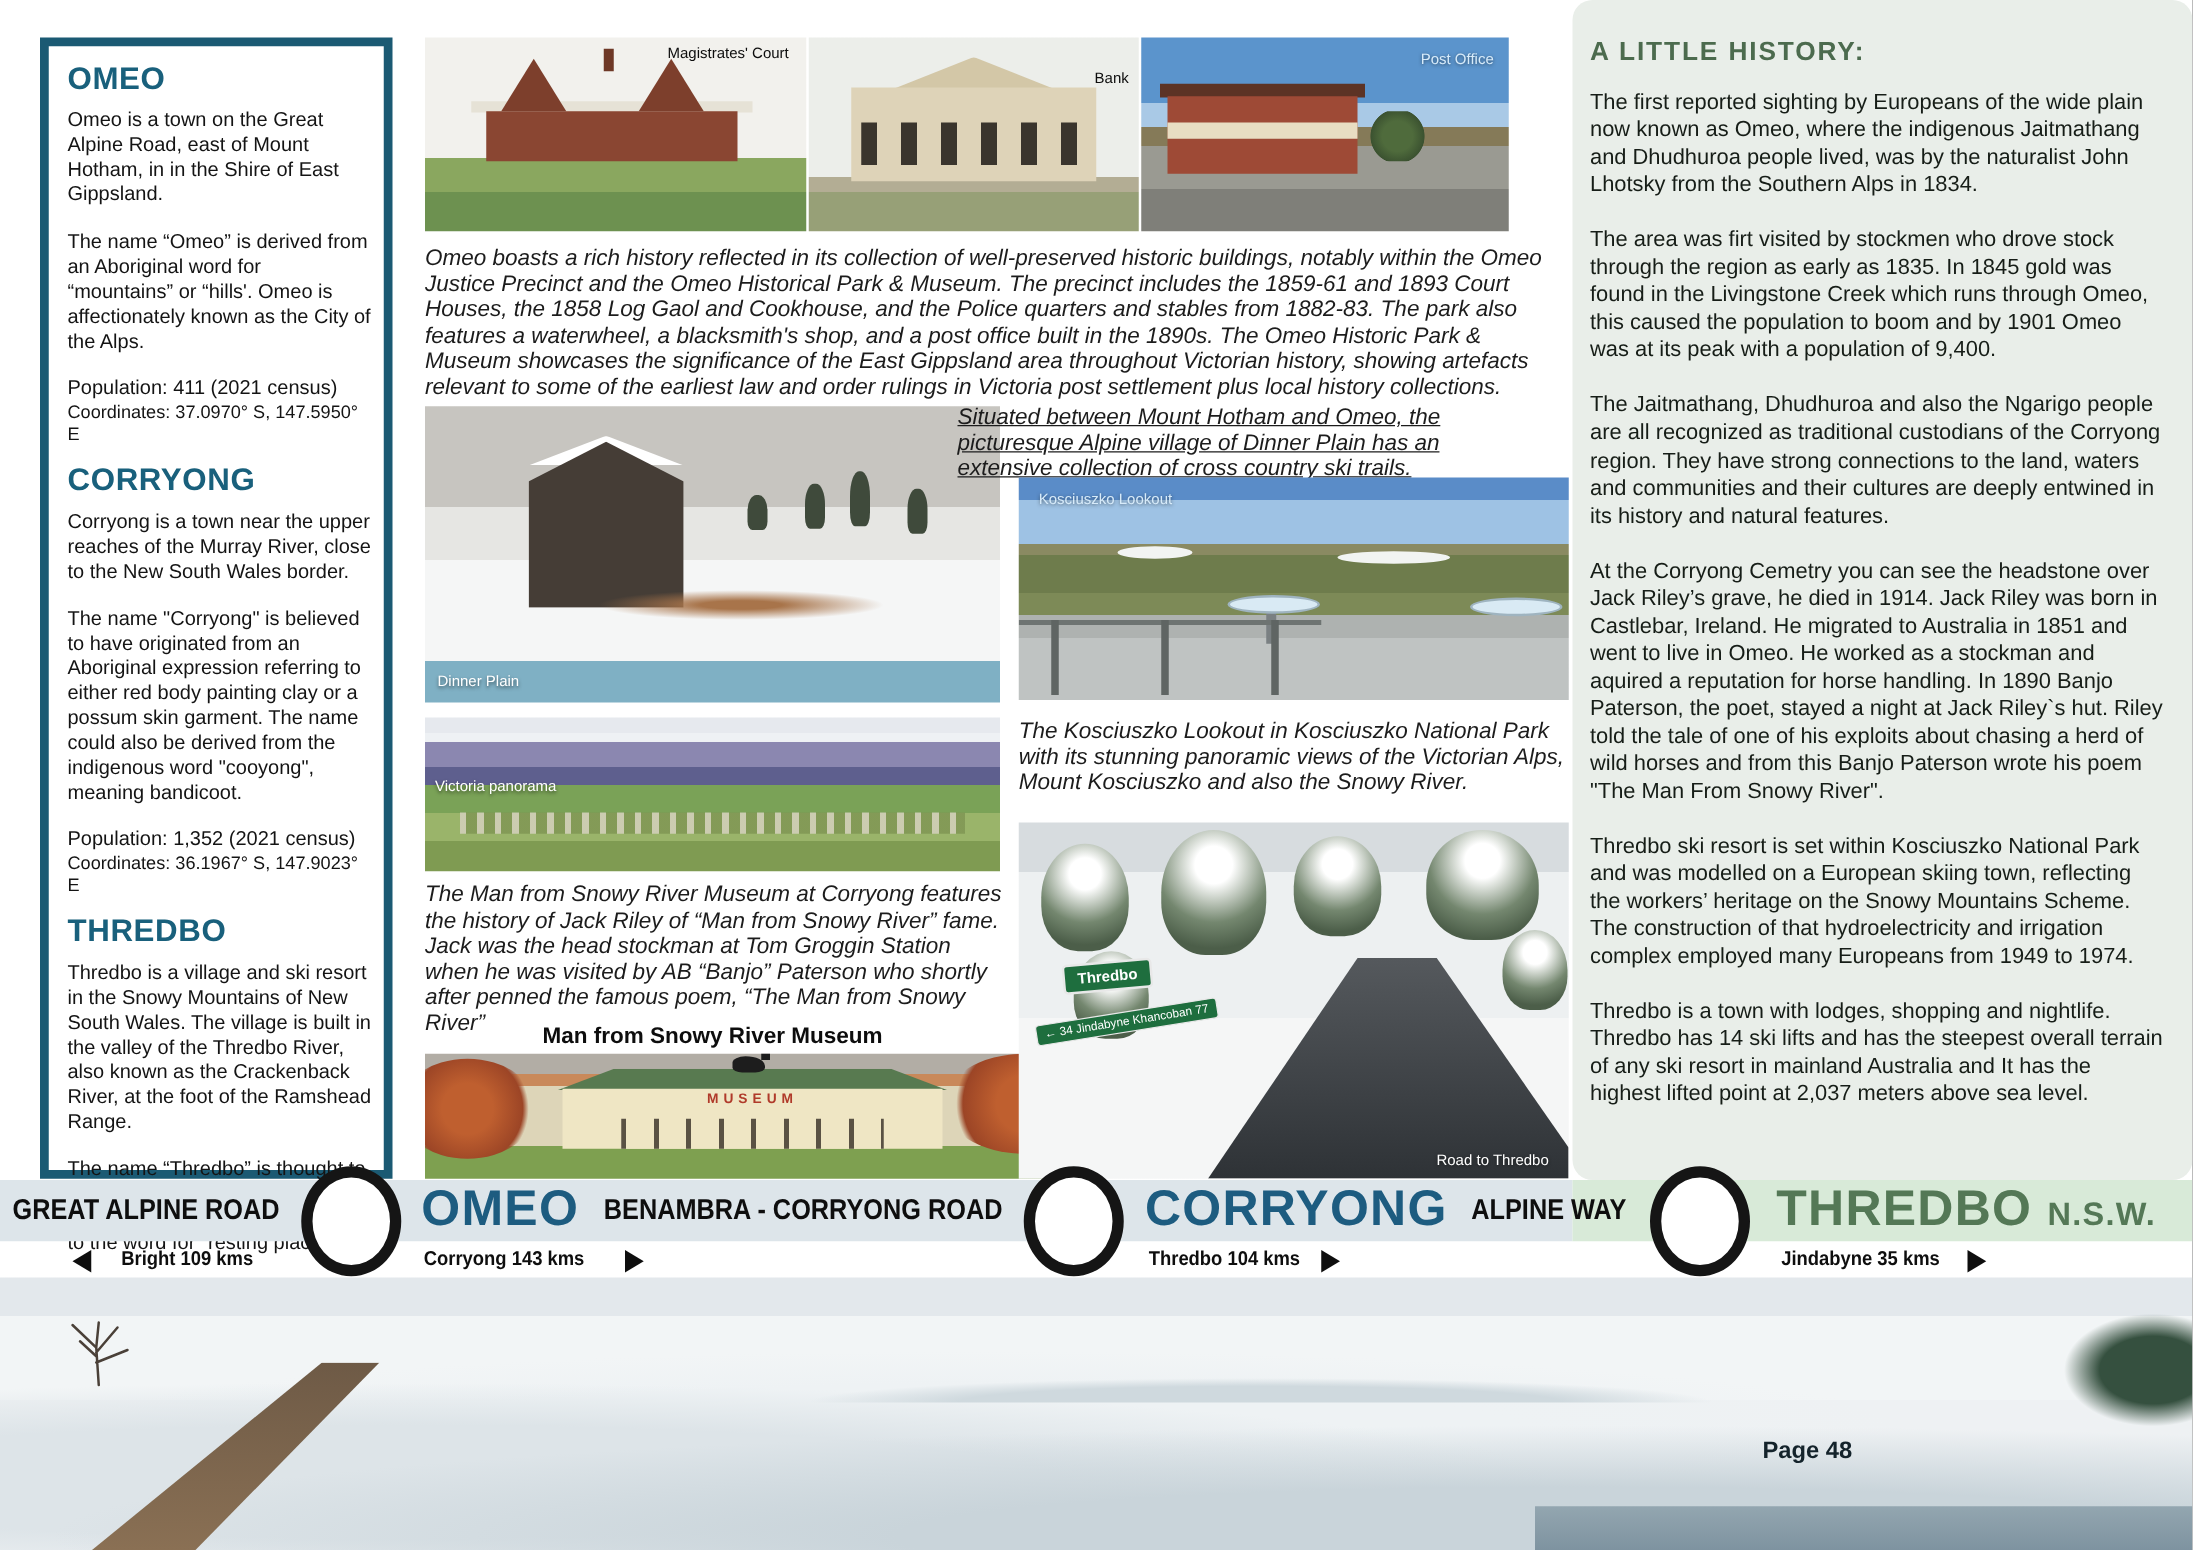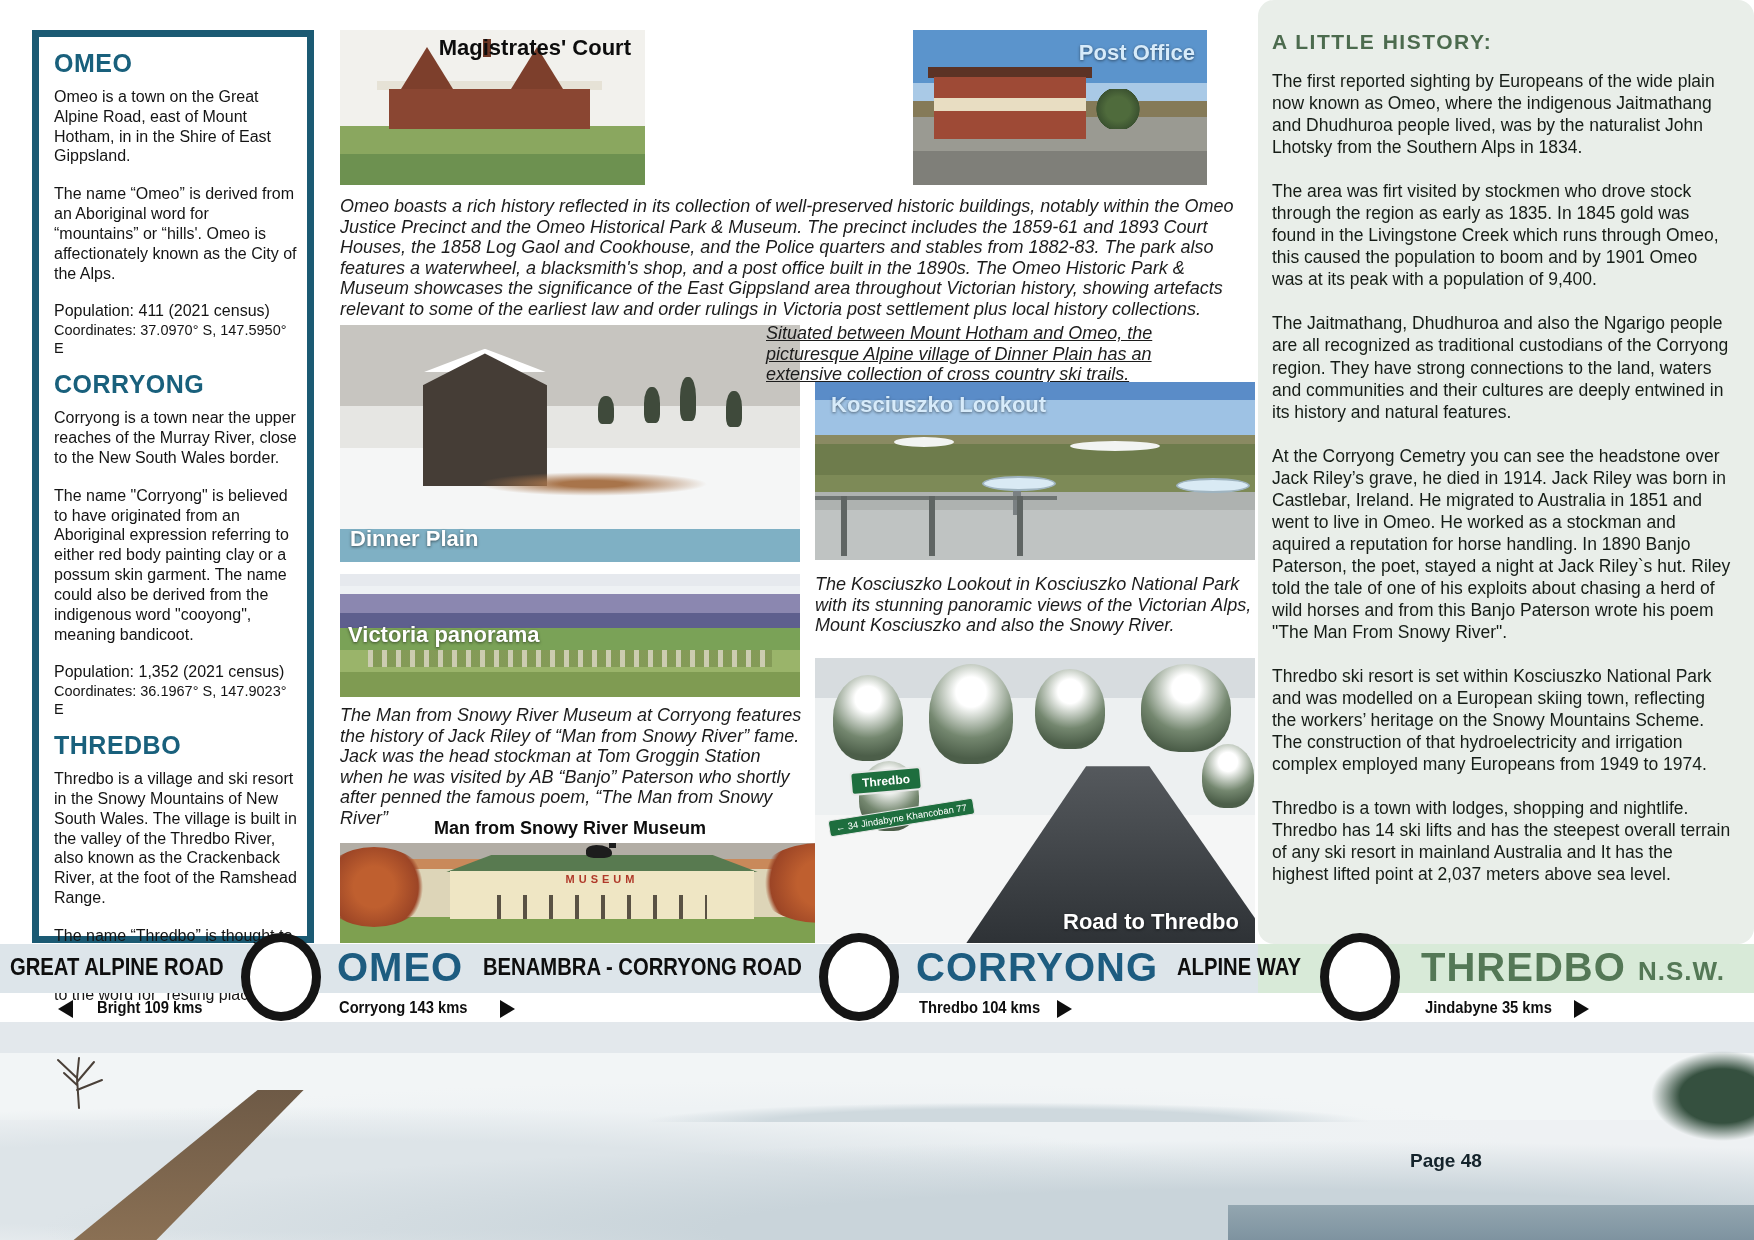--- a/index.html
+++ b/index.html
@@ -13,21 +13,21 @@
   .sidebar {
     position: absolute; left: 32px; top: 30px; width: 282px; height: 913px;
     background:#fff; border: 7px solid #1b5a73; padding: 12px 10px 0 15px;
   }
   .town-head { color:#19607c; font-size:25px; font-weight:bold; letter-spacing:.5px; margin:0 0 9px; }
   .sidebar p { font-size:16px; line-height:1.24; margin:0 0 18px; color:#141414; }
   .sidebar p.pop { margin:16px 0 1px; }
   .sidebar p.coord { font-size:14.5px; margin:0 0 12px; }
   
   .photo { position:absolute; overflow:hidden; }
-  .cap { position:absolute; font-weight:bold; font-size:22px; white-space:nowrap; z-index:5; }
+  .cap { position:absolute; font-weight:normal; font-size:12px; white-space:nowrap; z-index:5; }
   .cap-dark { color:#0d0d0d; }
   .cap-light { color:#ffffff; text-shadow:0 1px 3px rgba(0,0,0,.55);margin-top:40px; }
   .cap-blue { color:#d7ebfa; text-shadow:0 1px 3px rgba(0,0,0,.5); }
   
   #ph-court { left:340px; top:30px; width:305px; height:155px;
     background: linear-gradient(#f2f1ed 0 62%, #8aa75f 62% 80%, #6d9150 80%); }
   .court-body { position:absolute; left:16%; top:38%; width:66%; height:26%; background:#8a4632; }
   .court-roofband { position:absolute; left:12%; top:33%; width:74%; height:6%; background:#e6e2d6; }
   .court-gable { position:absolute; width:0; height:0; border-left:26px solid transparent; border-right:26px solid transparent; border-bottom:42px solid #7d3f2c; top:11%; }
   .court-gable.g1 { left:20%; } .court-gable.g2 { left:56%; }
@@ -169,20 +169,26 @@
 
   <div class="photo" id="ph-court">
     <div class="court-roofband"></div>
     <div class="court-body"></div>
     <div class="court-gable g1"></div>
     <div class="court-gable g2"></div>
     <div class="court-chim"></div>
     <span class="cap cap-dark" style="top:5px; right:14px;">Magistrates' Court</span>
   </div>
 
+  <div class="photo" id="ph-bank">
+    <div class="bank-ped"></div>
+    <div class="bank-body"></div>
+    <div class="bank-win"></div>
+    <span class="cap cap-dark" style="top:25px; right:8px;">Bank</span>
+  </div>
 
   <div class="photo" id="ph-post">
     <div class="post-roof"></div>
     <div class="post-body"></div>
     <div class="post-trim"></div>
     <div class="post-tree"></div>
     <span class="cap cap-blue" style="top:10px; right:12px;">Post Office</span>
   </div>
 
   <p class="it" style="left:340px; top:196px; width:900px;">Omeo boasts a rich history reflected in its collection of well-preserved historic buildings, notably within the Omeo Justice Precinct and the Omeo Historical Park &amp; Museum. The precinct includes the 1859-61 and 1893 Court Houses, the 1858 Log Gaol and Cookhouse, and the Police quarters and stables from 1882-83. The park also features a waterwheel, a blacksmith's shop, and a post office built in the 1890s.  The Omeo Historic Park &amp; Museum showcases the significance of the East Gippsland area throughout Victorian history, showing artefacts relevant to some of the earliest law and order rulings in Victoria post settlement plus local history collections.</p>

